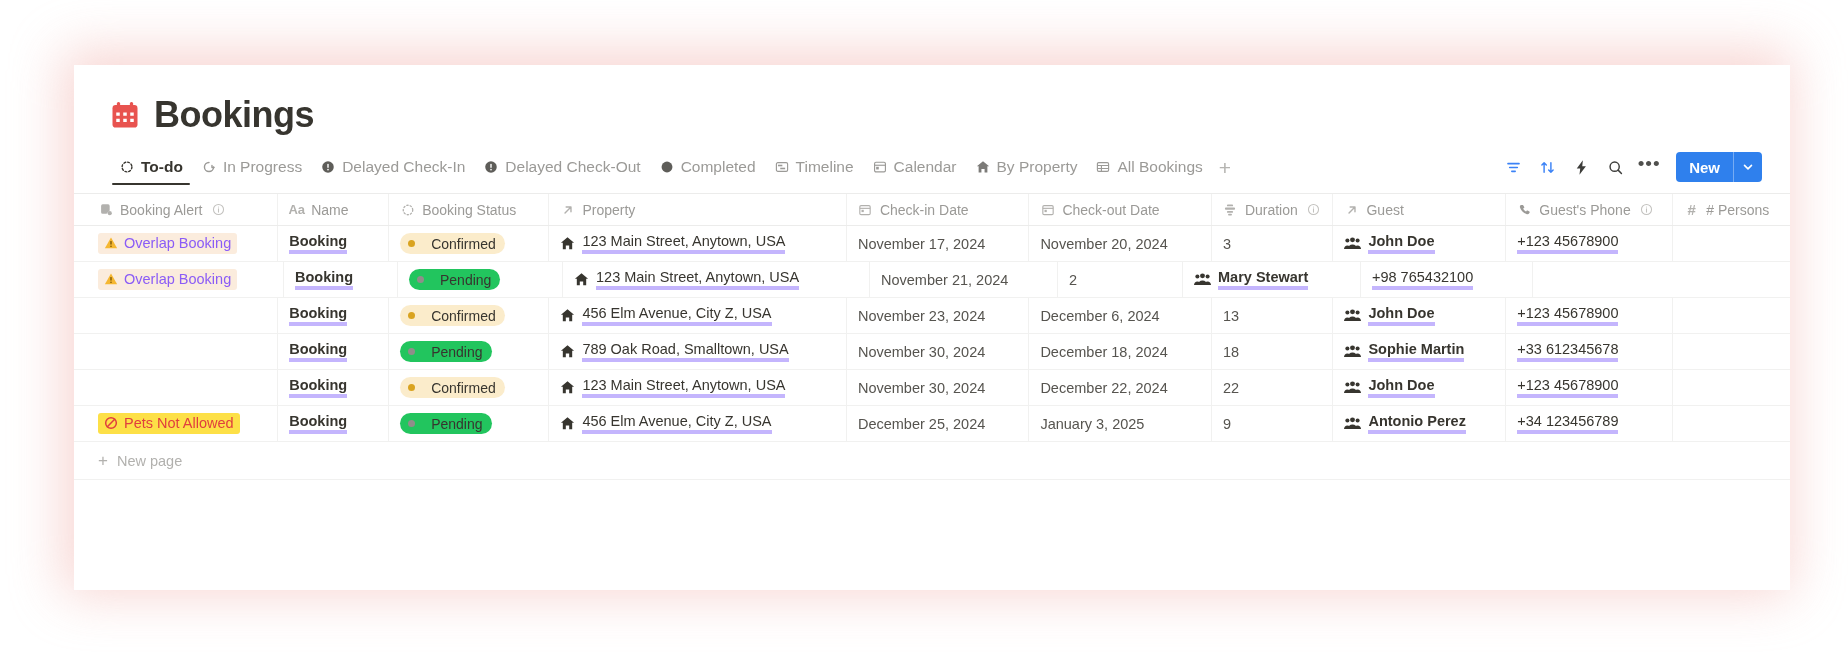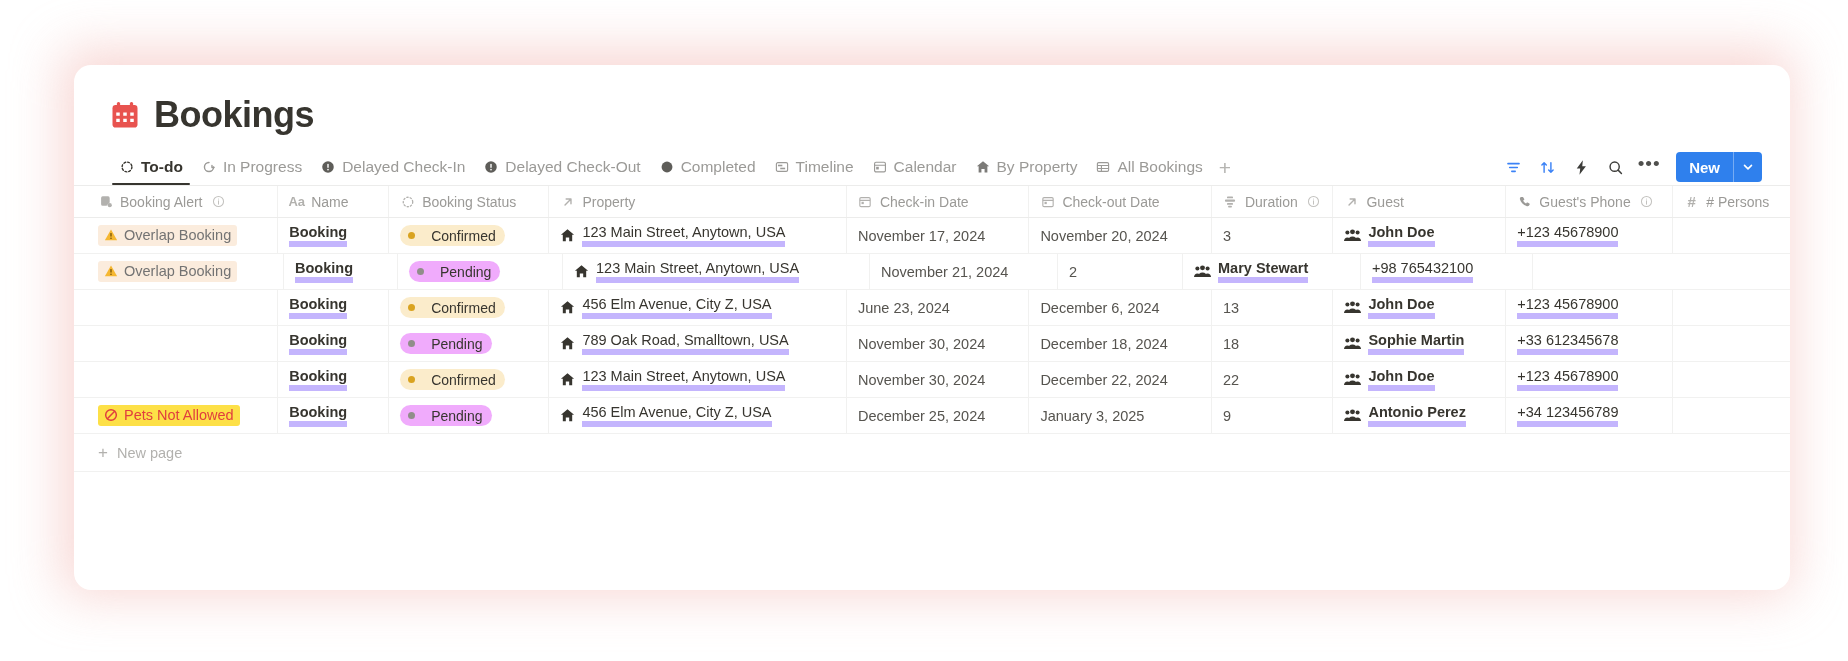--- a/index.html
+++ b/index.html
@@ -23,21 +23,20 @@
     background: #f2b5b0;
     filter: blur(26px);
     opacity: .55;
   }
   .card {
     position: absolute;
     left: 74px; top: 65px;
     width: 1716px; height: 525px;
     background: #ffffff;
     overflow: hidden;
-    border-radius: 17px;
   }
 
   
   .title-row {
     display: flex; align-items: center;
     gap: 14px;
     padding: 32px 0 0 36px;
   }
   .cal-icon { width: 30px; height: 30px; flex: 0 0 auto; }
   .page-title {
@@ -93,21 +92,21 @@
   }
   .new-btn .lbl {
     display:flex; align-items:center;
     padding: 0 13px; color: #fff;
     font-size: 15px; font-weight: bold;
   }
   .new-btn .div { width: 1px; background: rgba(255,255,255,.35); }
   .new-btn .chev { display:flex; align-items:center; justify-content:center; width: 28px; color:#fff; }
 
   
-  .table { margin-top: 0; border-top: 1px solid #ececeb; }
+  .table { margin-top: 8px; border-top: 1px solid #ececeb; }
   .trow { display: flex; border-bottom: 1px solid #f1f1f0; height: 36px; }
   .trow.head { height: 32px; border-bottom: 1px solid #ececeb; }
   .cell {
     display: flex; align-items: center; gap: 7px;
     padding: 0 10px 0 11px;
     border-right: 1px solid #f1f1f0;
     overflow: hidden; white-space: nowrap;
     font-size: 14.5px; color: #37352f;
   }
   .cell.first { padding-left: 24px; border-right: 1px solid #f1f1f0; }
@@ -126,35 +125,35 @@
   .c-guest { width: 178px; }
   .c-phone { width: 172px; }
   .c-pers  { width: 120px; border-right: none; }
 
   
   .alert-pill {
     display: inline-flex; align-items: center; gap: 6px;
     padding: 2px 6px 3px 5px; border-radius: 3px;
     font-size: 14.5px; font-weight: 500;
   }
-  .alert-pill.overlap { background: #fbecdd; color: #737373; }
+  .alert-pill.overlap { background: #fbecdd; color: #8b5cf6; }
   .alert-pill.pets    { background: #fde047; color: #e03e3e; }
   .alert-ic { display:flex; align-items:center; justify-content:center; width:15px; height:15px; flex:0 0 auto; }
 
-  .lnk { text-decoration: none; color: #37352f; border-bottom: 6px solid #c4b5fd; padding-bottom: 1px; }
+  .lnk { text-decoration: none; color: #37352f; border-bottom: 4px solid #c4b5fd; padding-bottom: 1px; }
   .bold { font-weight: 600; }
   .muted { color: #56544f; }
 
   .badge {
     display: inline-flex; align-items: center; gap: 16px;
     height: 21px; padding: 0 9px 0 8px; border-radius: 11px;
     font-size: 14px; color: #37352f;
   }
   .badge.confirmed { background: #fbeccb; }
-  .badge.pending   { background: #f0abfc; }
+  .badge.pending   { background: #22c55e; }
   .dot { width: 7px; height: 7px; border-radius: 50%; flex:0 0 auto; }
   .dot.amber { background: #d9a320; }
   .dot.gray  { background: #908e8a; }
 
   .house { width: 15px; height: 15px; flex:0 0 auto; }
   .people { width: 17px; height: 13px; flex:0 0 auto; }
 
   .newpage {
     display: flex; align-items: center; gap: 9px;
     height: 38px; padding-left: 24px;
@@ -554,21 +553,21 @@
             </div>
             <div class="cell c-prop">
               <span style="display: flex;">
                 <svg class="house" viewBox="0 0 16 16" fill="#37352f">
                   <path d="M8 1.4 1 7.1h2v7.1h3.2v-4h3.6v4H13V7.1h2z"></path>
                 </svg>
               </span>
               <span class="lnk">456 Elm Avenue, City Z, USA</span>
             </div>
             <div class="cell c-in">
-              <span class="muted">June 23, 2024</span>
+              <span class="muted">November 23, 2024</span>
             </div>
             <div class="cell c-out">
               <span class="muted">December 6, 2024</span>
             </div>
             <div class="cell c-dur">
               <span class="muted">13</span>
             </div>
             <div class="cell c-guest">
               <span style="display: flex;">
                 <svg class="people" viewBox="0 0 20 15" fill="#37352f">

